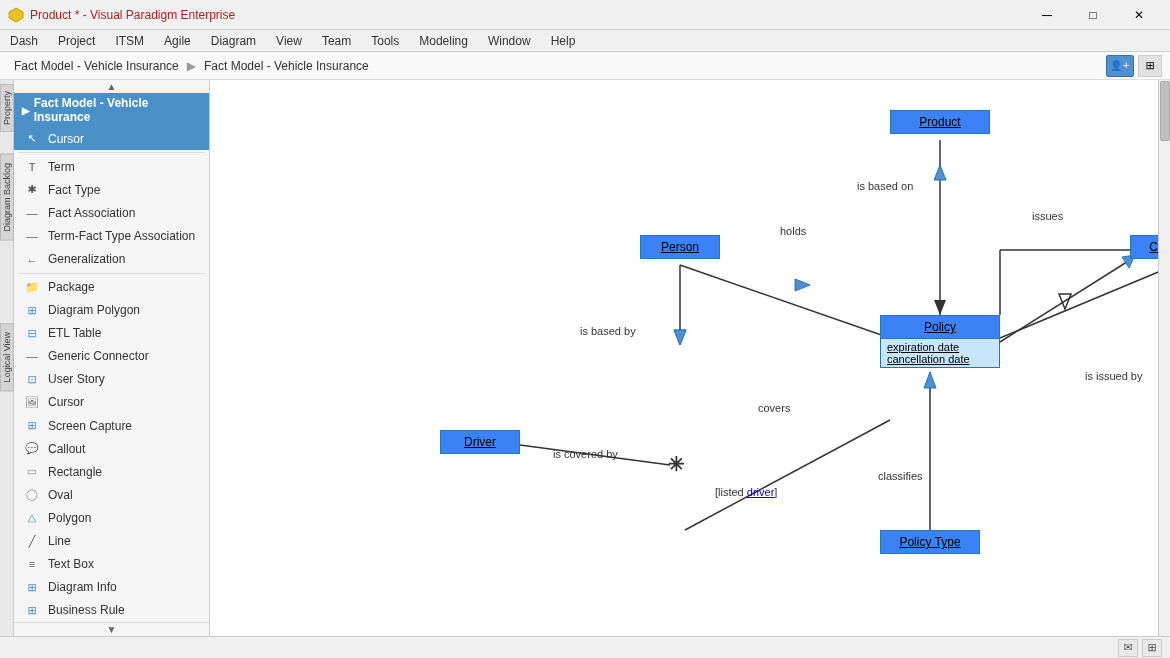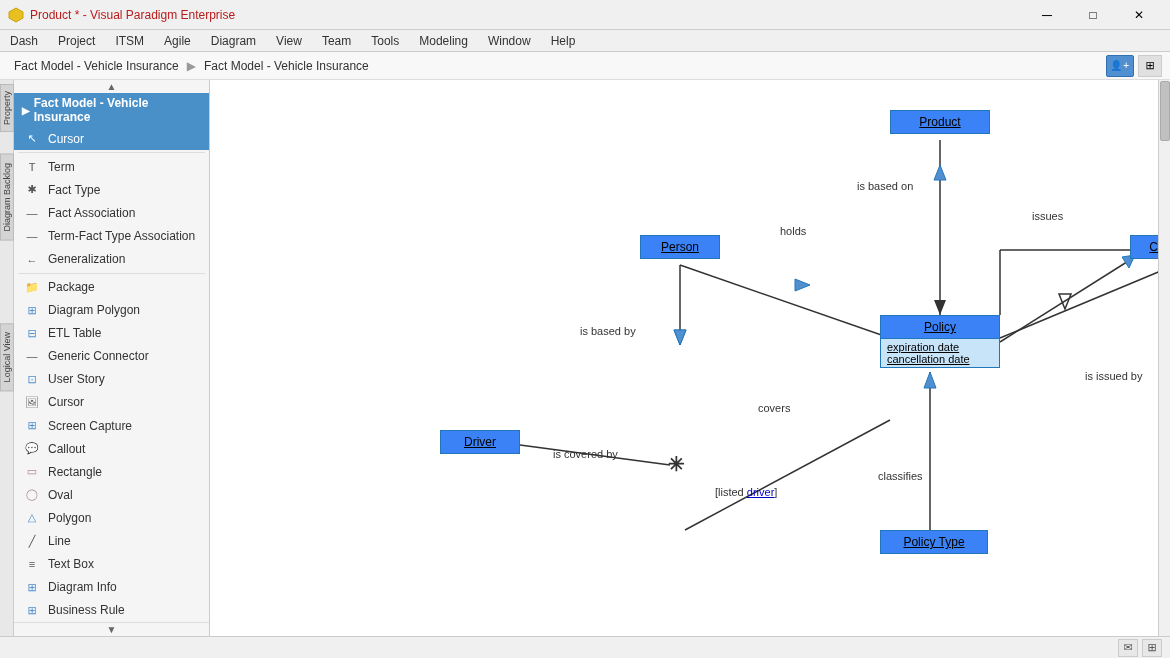--- a/index.html
+++ b/index.html
@@ -395,21 +395,21 @@
         <div>expiration date</div>
         <div>cancellation date</div>
       </div>
     </div>
 
     <div class="diag-node" style="left:230px;top:350px;width:80px;">
       <div class="node-title">Driver</div>
     </div>
 
 
-    <div class="diag-node" style="left:670px;top:450px;width:108px;">
+    <div class="diag-node" style="left:670px;top:450px;width:100px;">
       <div class="node-title">Policy Type</div>
     </div>
 
     <div style="position:absolute;right:0;top:0;width:12px;height:100%;background:#f0f0f0;border-left:1px solid #ccc;">
       <div style="width:10px;height:60px;background:#c0c0c0;border:1px solid #aaa;margin:1px auto;border-radius:2px;"></div>
     </div>
   </div>
 </div>
 
 <div id="status-bar" style="height:22px;background:#f0f0f0;border-top:1px solid #ccc;display:flex;align-items:center;padding:0 8px;font-size:11px;color:#555;">

